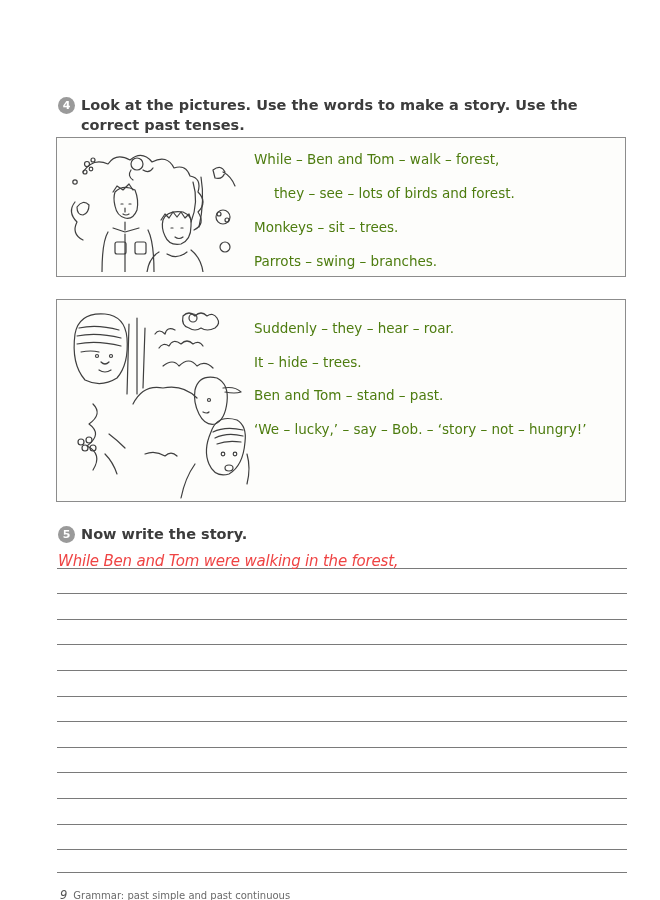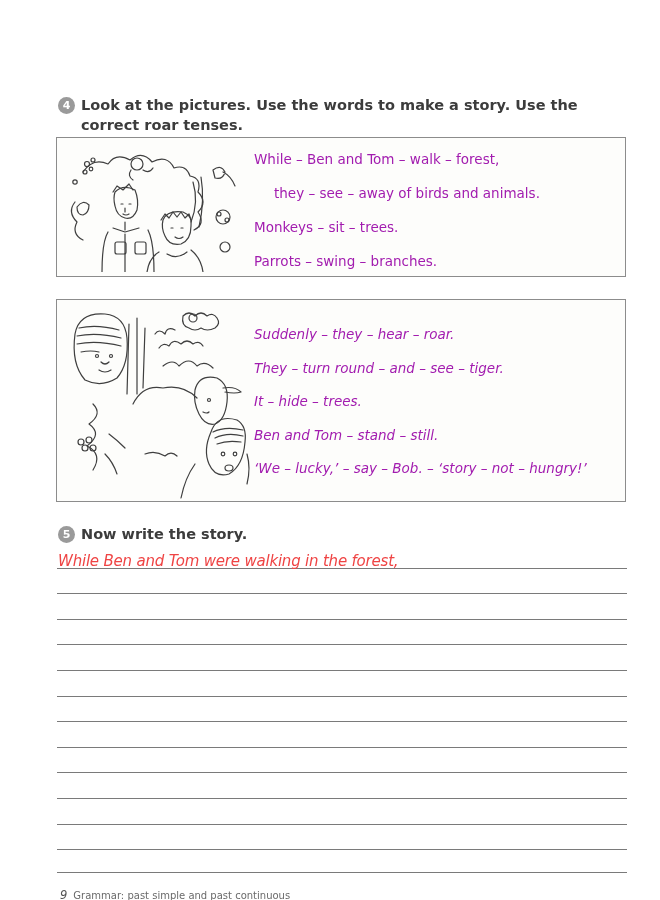--- a/index.html
+++ b/index.html
@@ -67,28 +67,28 @@
     .prompts {
       position: absolute;
       left: 197px;
       top: 0;
       margin: 0;
       padding: 0;
       list-style: none;
     }
     .prompts li {
       font-size: 13.5px;
-      color: #a21caf;
+      color: #4d7c0f;
       white-space: nowrap;
     }
     .box1 .prompts li { height: 34px; line-height: 34px; }
     .box1 .prompts { top: 4px; }
     .box1 .prompts li.indent { padding-left: 20px; }
     .box2 .prompts li { height: 33.5px; line-height: 33.5px; }
-    .box2 .prompts { top: 18px; font-style: italic; }
+    .box2 .prompts { top: 12px; }
 
     
     .writing {
       position: absolute;
       left: 57px;
       top: 512px;
       width: 570px;
     }
     .write-line {
       position: relative;
@@ -129,21 +129,21 @@
     svg { display:block; }
     .sk { fill:none; stroke:#3f3f3f; stroke-width:1.2; stroke-linecap:round; stroke-linejoin:round; }
   </style>
 </head>
 <body>
 
 <div class="page">
 
   <div class="ex-heading ex4-heading">
     <span class="num">4</span><span>Look at the pictures. Use the words to make a story. Use the</span>
-    <span class="line2">correct roar tenses.</span>
+    <span class="line2">correct past tenses.</span>
   </div>
 
   <div class="pic-box box1">
     <div class="illus">
       <svg width="185" height="130" viewBox="0 0 185 130">
 
         <path class="sk" d="M20 30 q10 -15 25 -8 q8 -12 22 -4 q12 -10 22 2 q15 -8 22 6 q12 -4 16 8 q12 2 8 16 q10 10 0 20 q8 12 -4 18"></path>
         <path class="sk" d="M12 60 q-8 10 2 20 q-6 12 6 18"></path>
         <circle class="sk" cx="24" cy="22" r="2.5"></circle>
           <circle class="sk" cx="30" cy="18" r="2"></circle>
@@ -174,21 +174,21 @@
         <path class="sk" d="M100 78 q4 -10 20 -8 q10 4 8 14 q0 14 -10 18 q-12 2 -16 -8 q-4 -8 -2 -16"></path>
         <path class="sk" d="M98 78 l4 -6 l4 4 l4 -6 l4 5 l4 -5 l4 6 l4 -4 l2 6"></path>
         <path class="sk" d="M108 86 l2 0 M118 86 l2 0 M112 95 q4 3 8 0"></path>
         <path class="sk" d="M96 110 q-10 6 -12 20 M128 108 q10 8 12 22 M104 112 q10 6 20 -2"></path>
 
         <path class="sk" d="M130 40 q6 20 -2 40 M138 35 q4 24 -2 50"></path>
       </svg>
     </div>
     <ul class="prompts">
       <li>While – Ben and Tom – walk – forest,</li>
-      <li class="indent">they – see – away of birds and animals.</li>
+      <li class="indent">they – see – lots of birds and forest.</li>
       <li>Monkeys – sit – trees.</li>
       <li>Parrots – swing – branches.</li>
     </ul>
   </div>
 
   <div class="pic-box box2">
     <div class="illus">
       <svg width="190" height="195" viewBox="0 0 190 195">
 
         <path class="sk" d="M12 30 q4 -22 30 -20 q20 2 22 24 q2 26 -10 40 q-16 10 -32 2 q-14 -16 -10 -46"></path>
@@ -221,23 +221,22 @@
         <path class="sk" d="M148 128 q6 -18 26 -12 q10 6 8 22 q-2 24 -16 32 q-14 4 -20 -10 q-6 -14 2 -32"></path>
         <path class="sk" d="M150 128 q12 -6 30 -2 M152 134 q12 -6 28 -2 M154 140 q10 -4 24 -2"></path>
         <circle class="sk" cx="160" cy="150" r="1.8"></circle>
           <circle class="sk" cx="172" cy="150" r="1.8"></circle>
         <ellipse class="sk" cx="166" cy="164" rx="4" ry="3"></ellipse>
         <path class="sk" d="M132 160 q-10 14 -14 34 M184 150 q4 14 0 30"></path>
       </svg>
     </div>
     <ul class="prompts">
       <li>Suddenly – they – hear – roar.</li>
-      <li>They – turn round – and – see – tiger.</li>
       <li>It – hide – trees.</li>
-      <li>Ben and Tom – stand – still.</li>
+      <li>Ben and Tom – stand – past.</li>
       <li>‘We – lucky,’ – say – Bob. – ‘story – not – hungry!’</li>
     </ul>
   </div>
 
   <div class="ex-heading ex5-heading">
     <span class="num">5</span><span>Now write the story.</span>
   </div>
 
   <div class="writing">
     <div class="write-line">

